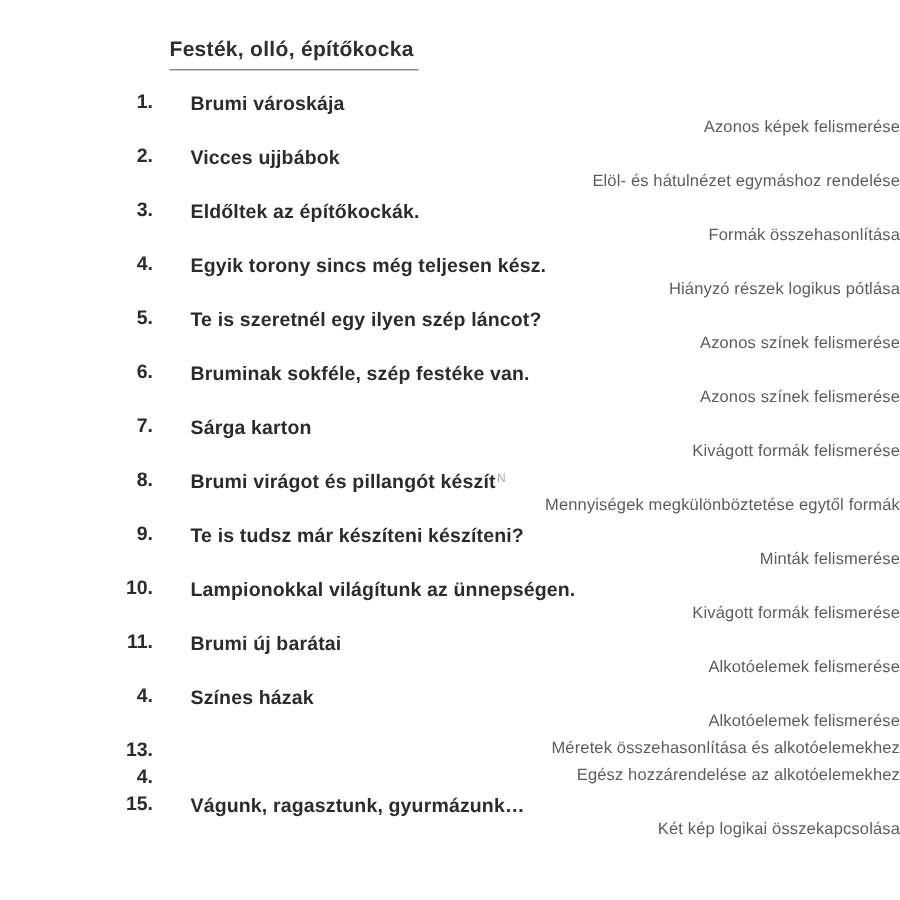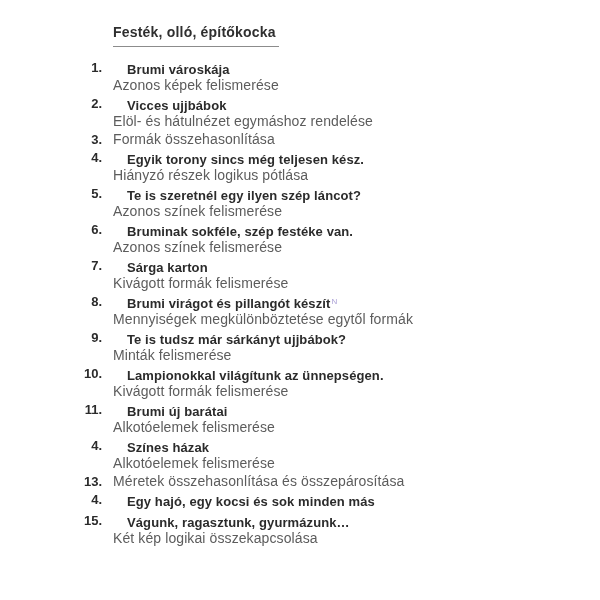--- a/index.html
+++ b/index.html
@@ -56,24 +56,25 @@
   }
   .artifact-mark {
     font-size: 8px;
     color: #8d7fc7;
     opacity: 0.75;
     vertical-align: 4px;
     margin-left: 1px;
   }
   .entry-subtitle {
     display: block;
-    font-size: 14px;
+    font-size: 11px;
     line-height: 15px;
     color: #5c5c5c;
     letter-spacing: 0.1px;
+    text-align: right;
   }
 </style>
 </head>
 <body>
 
 <div class="page">
   <h1 class="doc-title">Festék, olló, építőkocka</h1>
 
   <ol class="toc">
   <li class="toc-item">
@@ -88,20 +89,21 @@
     <span class="num">2.</span>
     <span class="entry-body">
       <span class="entry-title-line"><span class="entry-title">Vicces ujjbábok</span></span>
       <span class="entry-subtitle">Elöl- és hátulnézet egymáshoz rendelése</span>
     </span>
   </li>
 
   <li class="toc-item">
     <span class="num">3.</span>
     <span class="entry-body">
+      <span class="entry-title-line"><span class="entry-title">Eldőltek az építőkockák.</span></span>
       <span class="entry-subtitle">Formák összehasonlítása</span>
     </span>
   </li>
 
   <li class="toc-item">
     <span class="num">4.</span>
     <span class="entry-body">
       <span class="entry-title-line"><span class="entry-title">Egyik torony sincs még teljesen kész.</span></span>
       <span class="entry-subtitle">Hiányzó részek logikus pótlása</span>
     </span>
@@ -135,21 +137,21 @@
     <span class="num">8.</span>
     <span class="entry-body">
       <span class="entry-title-line"><span class="entry-title">Brumi virágot és pillangót készít</span><span class="artifact-mark">N</span></span>
       <span class="entry-subtitle">Mennyiségek megkülönböztetése egytől formák</span>
     </span>
   </li>
 
   <li class="toc-item">
     <span class="num">9.</span>
     <span class="entry-body">
-      <span class="entry-title-line"><span class="entry-title">Te is tudsz már sárkányt ujjbábok?</span></span>
+      <span class="entry-title-line"><span class="entry-title">Te is tudsz már készíteni készíteni?</span></span>
       <span class="entry-subtitle">Minták felismerése</span>
     </span>
   </li>
 
   <li class="toc-item">
     <span class="num">10.</span>
     <span class="entry-body">
       <span class="entry-title-line"><span class="entry-title">Lampionokkal világítunk az ünnepségen.</span></span>
       <span class="entry-subtitle">Kivágott formák felismerése</span>
     </span>
@@ -167,28 +169,28 @@
     <span class="num">4.</span>
     <span class="entry-body">
       <span class="entry-title-line"><span class="entry-title">Színes házak</span></span>
       <span class="entry-subtitle">Alkotóelemek felismerése</span>
     </span>
   </li>
 
   <li class="toc-item">
     <span class="num">13.</span>
     <span class="entry-body">
-      <span class="entry-subtitle">Méretek összehasonlítása és összepárosítása</span>
+      <span class="entry-subtitle">Méretek összehasonlítása és alkotóelemekhez</span>
     </span>
   </li>
 
   <li class="toc-item">
     <span class="num">4.</span>
     <span class="entry-body">
-      <span class="entry-title-line"><span class="entry-title">Egy hajó, egy kocsi és sok minden más</span></span>
+      <span class="entry-subtitle">Egész hozzárendelése az alkotóelemekhez</span>
     </span>
   </li>
 
   <li class="toc-item">
     <span class="num">15.</span>
     <span class="entry-body">
       <span class="entry-title-line"><span class="entry-title">Vágunk, ragasztunk, gyurmázunk…</span></span>
       <span class="entry-subtitle">Két kép logikai összekapcsolása</span>
     </span>
   </li>

